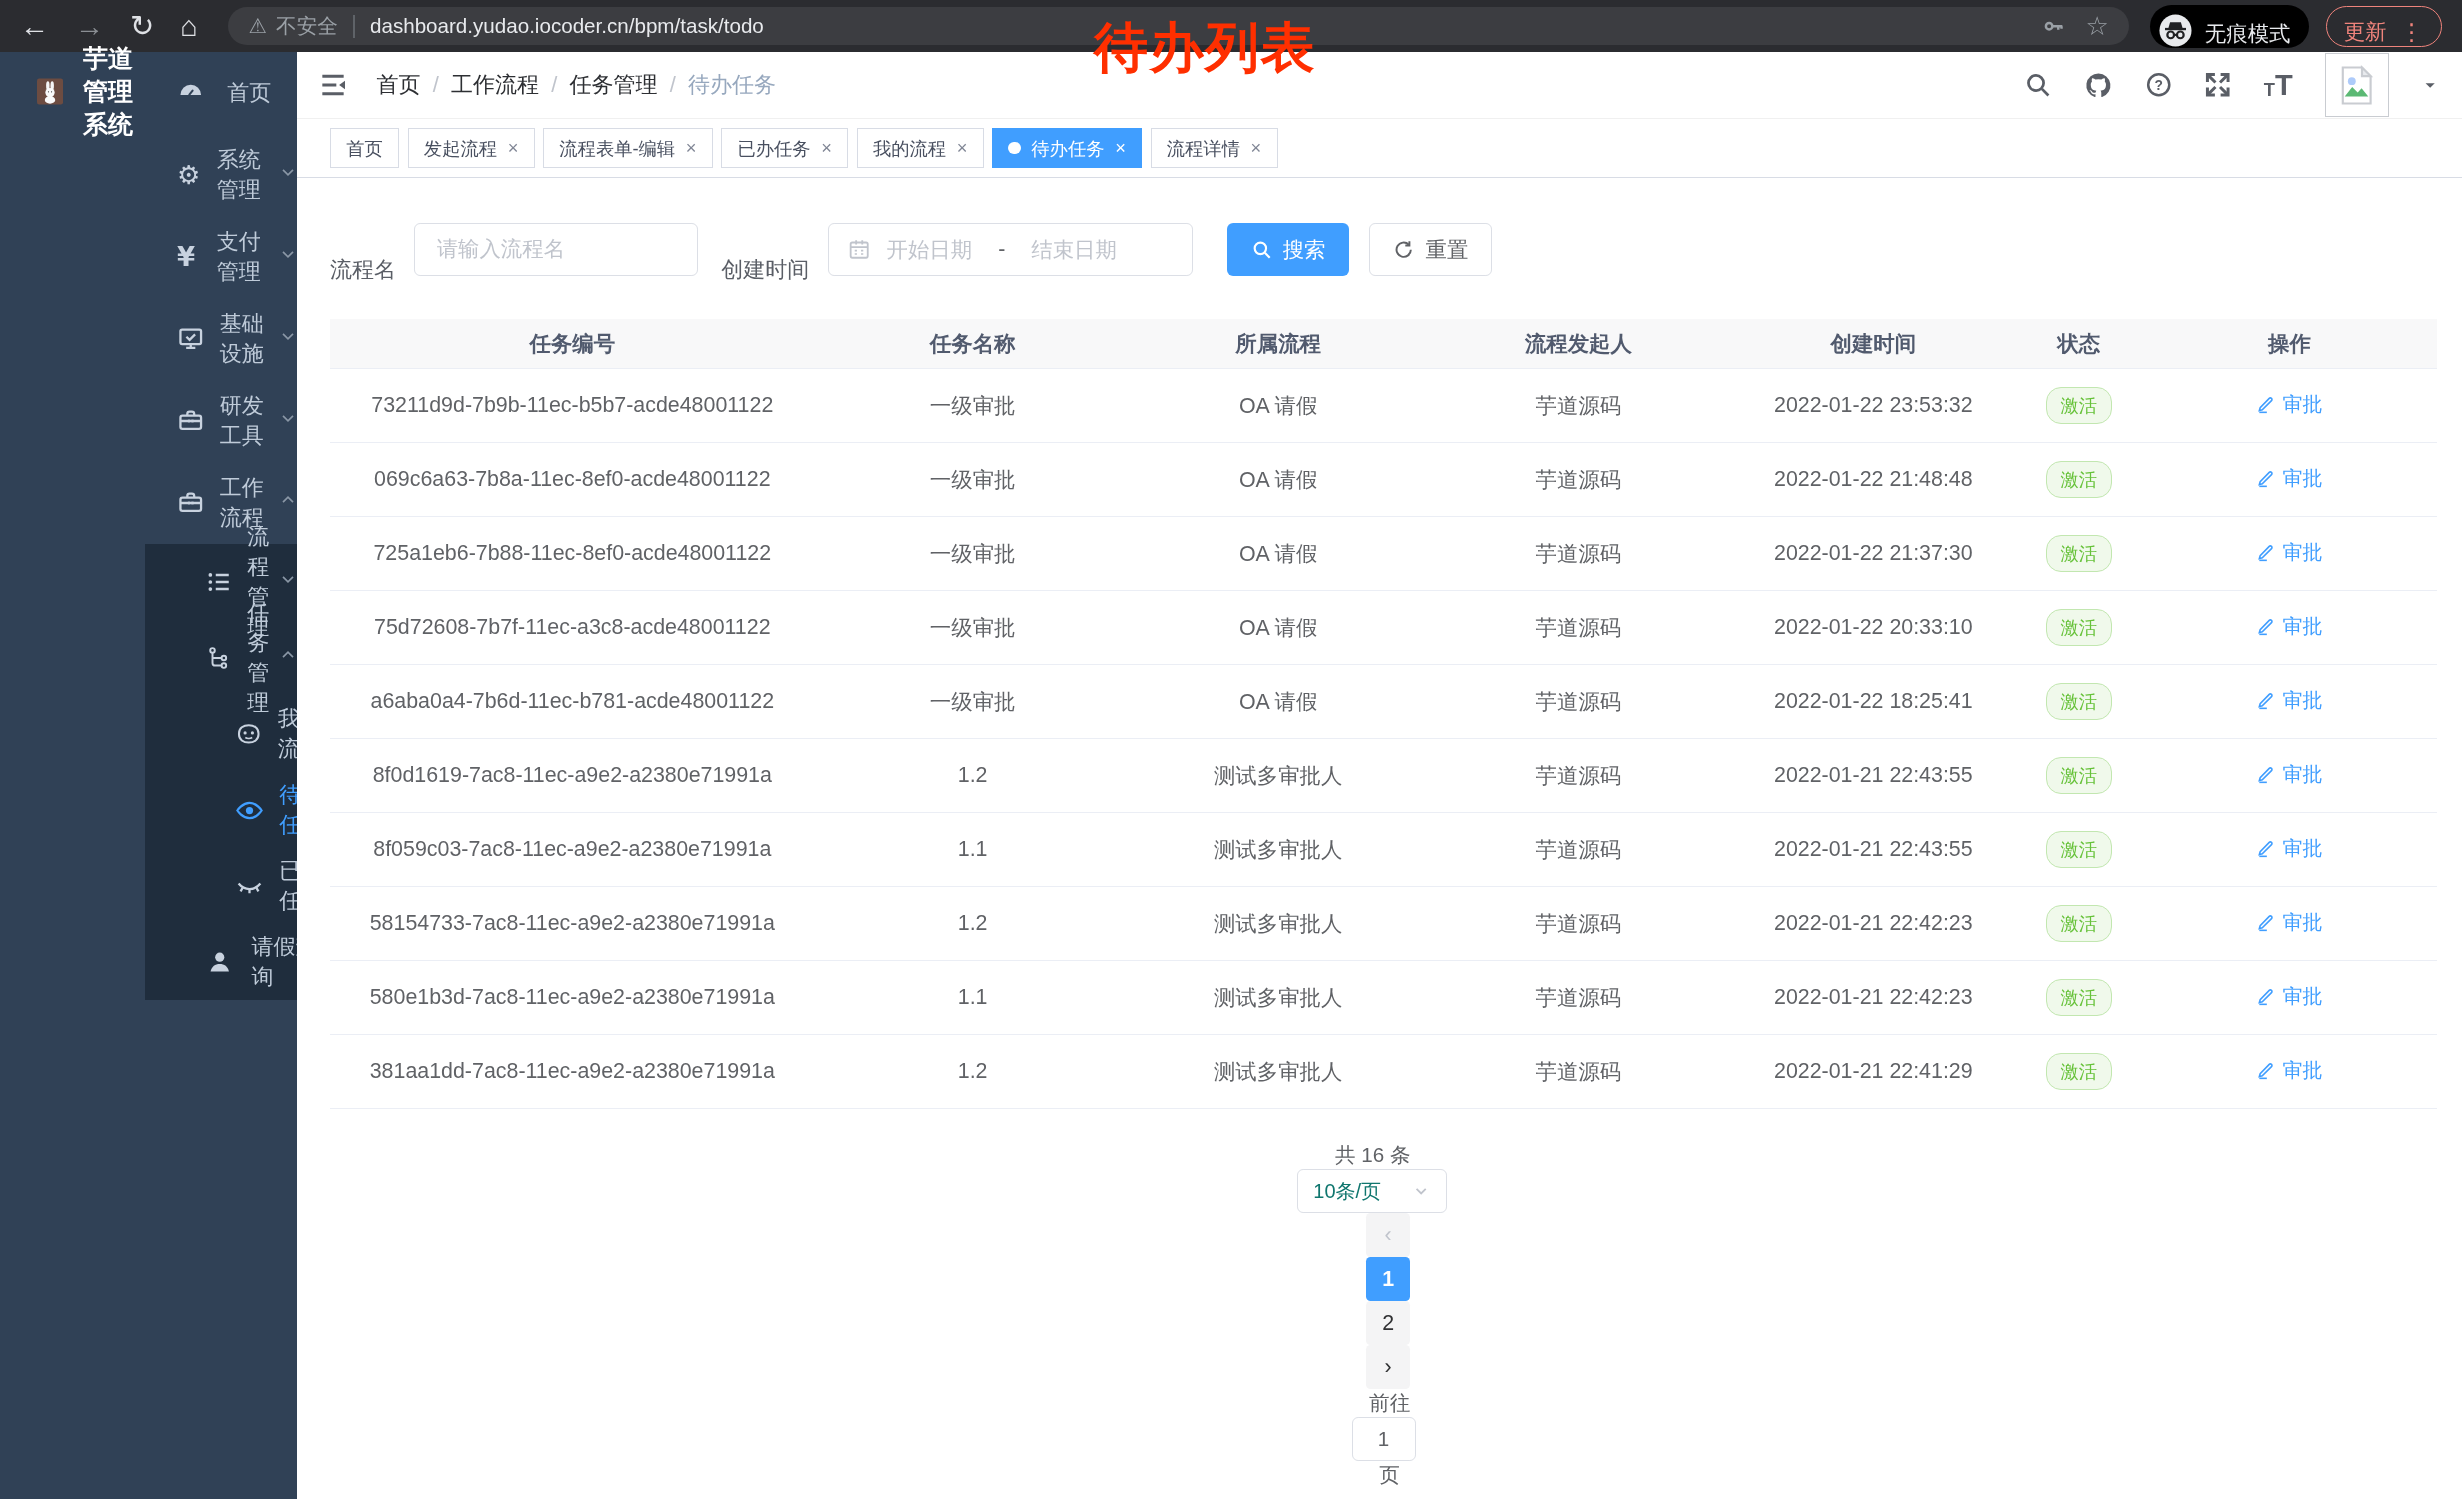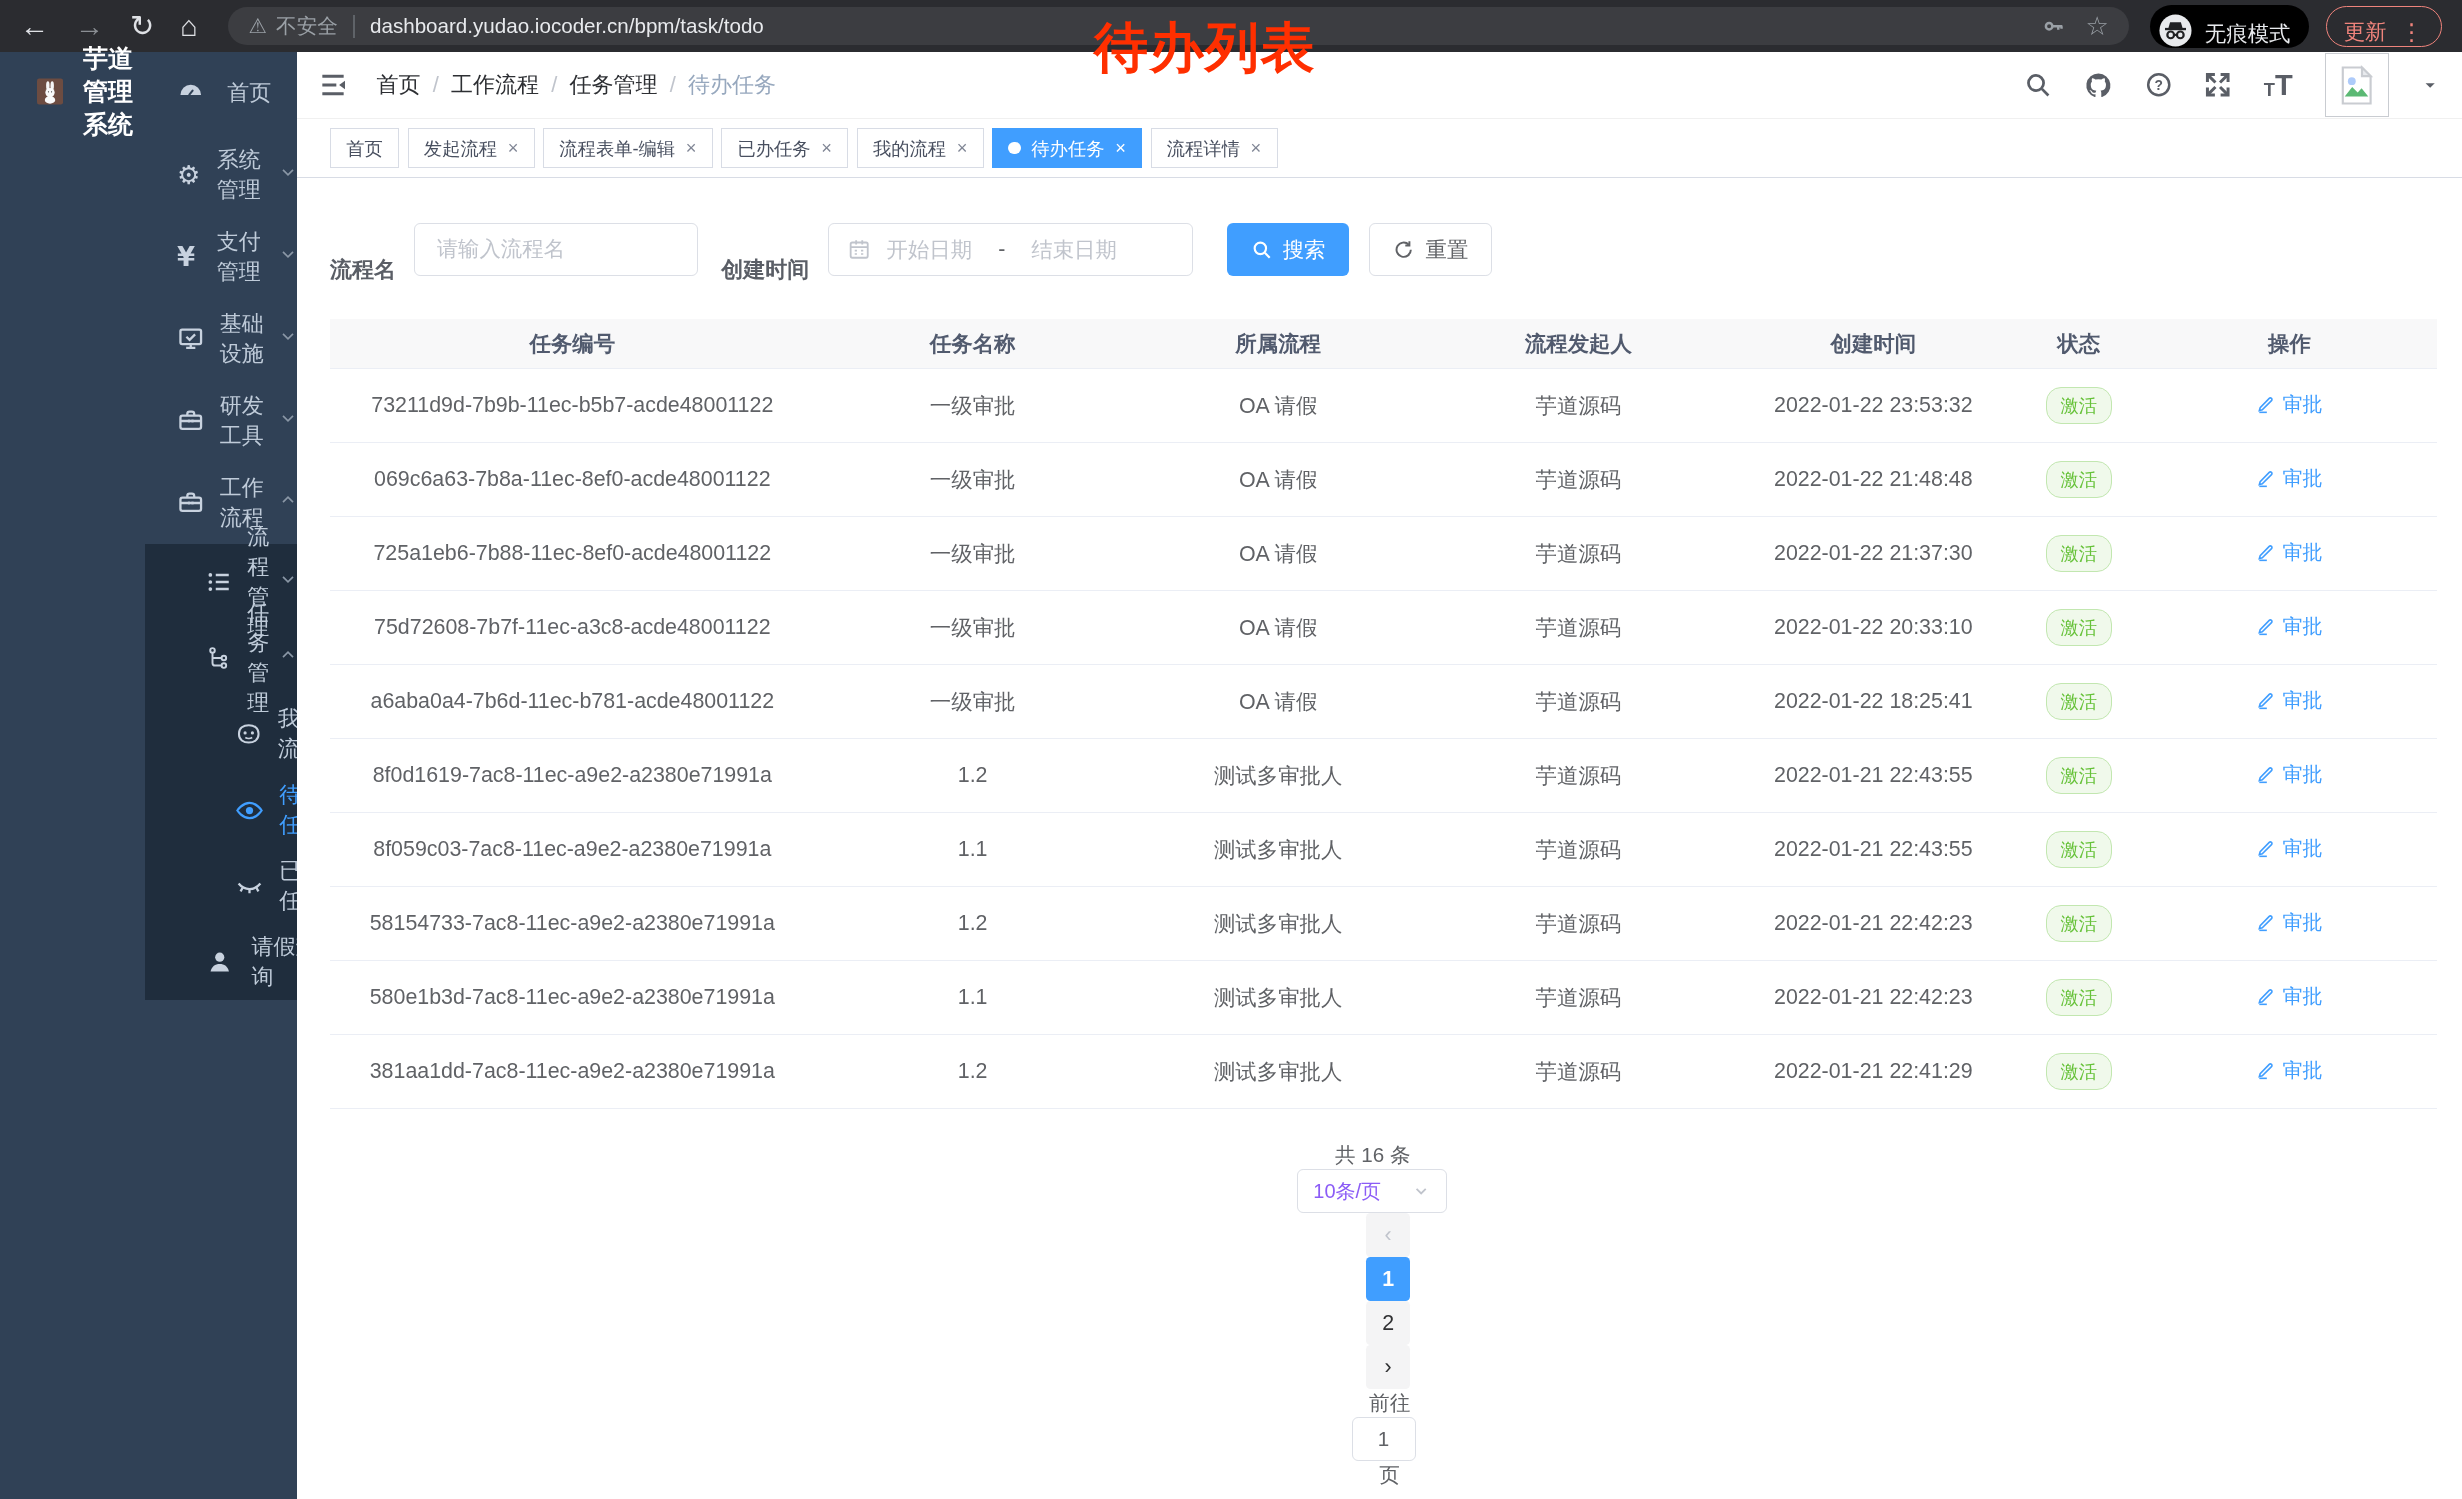--- a/index.html
+++ b/index.html
@@ -64,21 +64,21 @@
   .tab { height:40px; border:1.5px solid #d8dce5; background:#fff; color:#495060; font-size:18.3px; display:inline-flex; align-items:center; gap:10.7px; padding:0 15.3px; cursor:pointer; }
   .tab .dot { width:12.2px; height:12.2px; border-radius:50%; background:#fff; display:none; }
   .tab .close { font-size:18.3px; color:#808695; }
   .tab.active { background:#409eff; border-color:#409eff; color:#fff; }
   .tab.active .dot { display:inline-block; }
   .tab.active .close { color:#fff; }
 
   
   .content { padding:29px 25px 0 33px; flex:1; }
   .filter-row { display:flex; align-items:center; margin:7.6px 0 34px; }
-  .f-label { font-size:22px; color:#5a5e66; font-weight:700; margin-right:18.3px;margin-top:40px; }
+  .f-label { font-size:22px; color:#5a5e66; font-weight:400; margin-right:18.3px;margin-top:40px; }
   .f-label.second { margin-left:23px; }
   .text-input { width:284px; height:53px; border:1.5px solid #dcdfe6; border-radius:6.1px; padding:0 21.4px; font-size:21.4px; color:#606266; outline:none; font-family:inherit; }
   .text-input::placeholder { color:#c0c4cc; }
   .date-box { width:365px; height:53px; border:1.5px solid #dcdfe6; border-radius:6.1px; display:flex; align-items:center; padding:0 18.3px; color:#c0c4cc; }
   .date-box .cal { display:flex; margin-right:15.3px; color:#c0c4cc; }
   .date-ph { font-size:21.4px; color:#c0c4cc; }
   .date-sep { font-size:21.4px; color:#606266; margin:0 26px; }
   .btn { height:53px; display:inline-flex; align-items:center; gap:10.7px; border-radius:6.1px; font-size:21.4px; padding:0 23px; cursor:pointer; border:1.5px solid transparent; }
   .btn-search { background:#409eff; color:#fff; margin-left:34px; }
   .btn-reset { background:#fff; color:#606266; border-color:#dcdfe6; margin-left:20px; }
@@ -86,21 +86,21 @@
   
   table { width:100%; border-collapse:collapse; table-layout:fixed; }
   thead th { background:#f8f8f9; height:50px; font-size:21.4px; color:#515a6e; font-weight:bold; text-align:center; border-bottom:1.5px solid #ebeef5; }
   tbody td { height:74px; font-size:21.4px; color:#606266; text-align:center; border-bottom:1.5px solid #ebeef5; background:#fff; overflow:hidden; white-space:nowrap; }
   .badge { display:inline-block; padding:5.3px 13.7px; font-size:18.3px; color:#67c23a; background:#f0f9eb; border:1.5px solid #c2e7b0; border-radius:15px; line-height:1.3; }
   .act-link { color:#409eff; font-size:20px; display:inline-flex; align-items:center; gap:6.1px; cursor:pointer; }
 
   
   .pagination { margin-top:32px; display:flex; justify-content:flex-end; align-items:center; font-size:20.6px; color:#606266;flex-direction:column; }
   .pg-total { margin-right:21.4px; }
-  .pg-select { width:150px; height:44px; border:1.5px solid #dcdfe6; border-radius:6.1px; display:flex; align-items:center; padding:0 15.3px; color:#8b5cf6; font-size:20px; margin-right:23px; cursor:pointer; }
+  .pg-select { width:150px; height:44px; border:1.5px solid #dcdfe6; border-radius:6.1px; display:flex; align-items:center; padding:0 15.3px; color:#0f766e; font-size:20px; margin-right:23px; cursor:pointer; }
   .pg-select .sel-caret { margin-left:auto; color:#c0c4cc; display:flex; }
   .pg-btn { width:44px; height:44px; background:#f4f4f5; border-radius:4.6px; display:inline-flex; align-items:center; justify-content:center; font-size:21.4px; color:#303133; margin-left:9.2px; cursor:pointer; }
   .pg-btn.disabled { color:#c0c4cc; }
   .pg-btn.page.active { background:#409eff; color:#fff; font-weight:bold; }
   .goto-label { margin:0 13.7px 0 26px; }
   .goto-input { width:64px; height:44px; border:1.5px solid #dcdfe6; border-radius:6.1px; text-align:center; font-size:20.6px; color:#606266; outline:none; font-family:inherit; }
   .goto-suffix { margin-left:12.2px; }
 </style>
 </head>
 <body>

